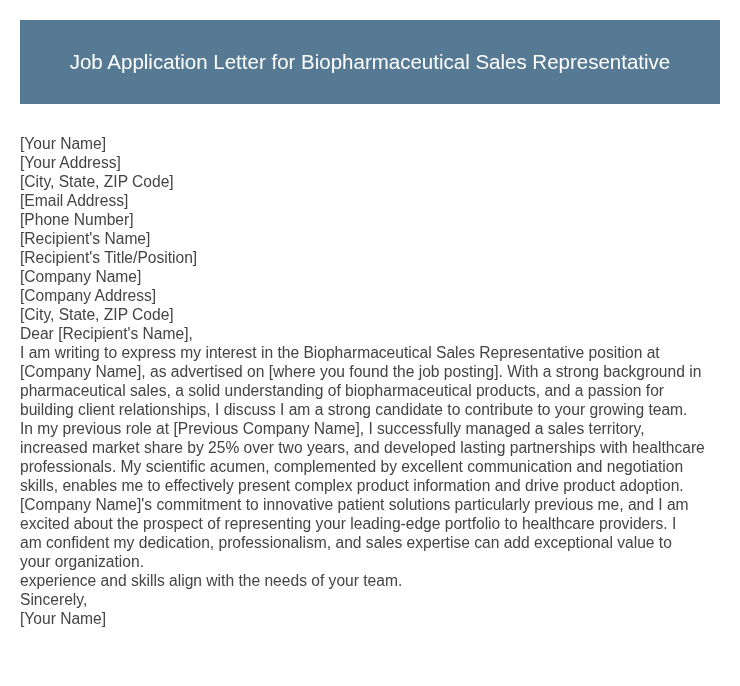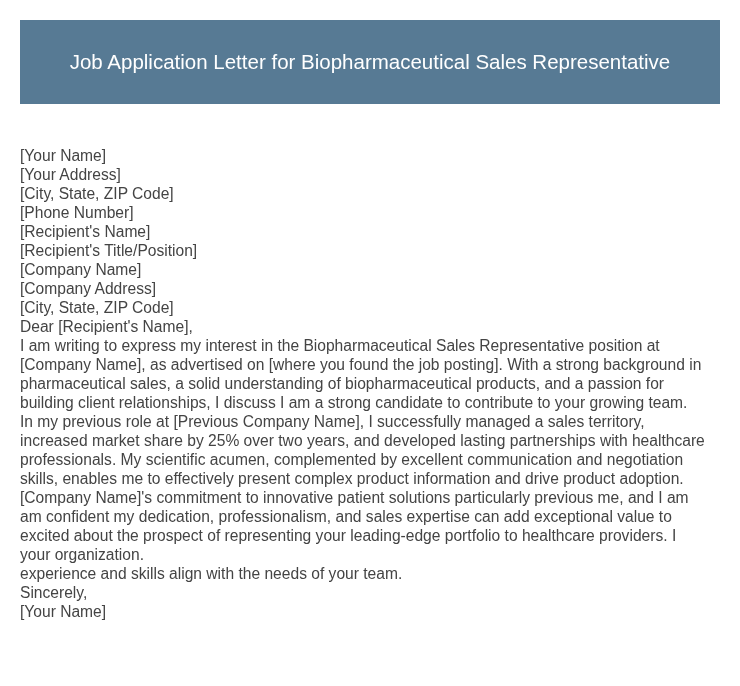--- a/index.html
+++ b/index.html
@@ -30,21 +30,21 @@
       color: #ffffff;
       font-size: 20.5px;
       font-weight: normal;
       letter-spacing: 0px;
       white-space: nowrap;
       text-align: right;
     }
     .letter {
       position: absolute;
       left: 20px;
-      top: 146px;
+      top: 134px;
       width: 705px;
       color: #444444;
       font-size: 15.6px;
       line-height: 19px;
     }
     .line {
       display: block;
       white-space: nowrap;
     }
     .para {
@@ -56,20 +56,21 @@
 
 <div class="header">
   <h1>Job Application Letter for Biopharmaceutical Sales Representative</h1>
 </div>
 
 <div class="letter">
   <div>
     <span class="line">[Your Name]</span>
     <span class="line">[Your Address]</span>
     <span class="line">[City, State, ZIP Code]</span>
+    <span class="line">[Email Address]</span>
     <span class="line">[Phone Number]</span>
   </div>
   <div>
     <span class="line">[Recipient's Name]</span>
     <span class="line">[Recipient's Title/Position]</span>
     <span class="line">[Company Name]</span>
     <span class="line">[Company Address]</span>
     <span class="line">[City, State, ZIP Code]</span>
   </div>
   <span class="line">Dear [Recipient's Name],</span>
@@ -81,22 +82,22 @@
     <span class="line">building client relationships, I discuss I am a strong candidate to contribute to your growing team.</span>
   </div>
   <div class="para">
     <span class="line">In my previous role at [Previous Company Name], I successfully managed a sales territory,</span>
     <span class="line">increased market share by 25% over two years, and developed lasting partnerships with healthcare</span>
     <span class="line">professionals. My scientific acumen, complemented by excellent communication and negotiation</span>
     <span class="line">skills, enables me to effectively present complex product information and drive product adoption.</span>
   </div>
   <div class="para">
     <span class="line">[Company Name]'s commitment to innovative patient solutions particularly previous me, and I am</span>
+    <span class="line">excited about the prospect of representing your leading-edge portfolio to healthcare providers. I</span>
     <span class="line">am confident my dedication, professionalism, and sales expertise can add exceptional value to</span>
-    <span class="line">excited about the prospect of representing your leading-edge portfolio to healthcare providers. I</span>
     <span class="line">your organization.</span>
   </div>
   <div class="para">
     <span class="line">experience and skills align with the needs of your team.</span>
   </div>
 
   <span class="line">Sincerely,</span>
   <span class="line">[Your Name]</span>
 </div>
 

